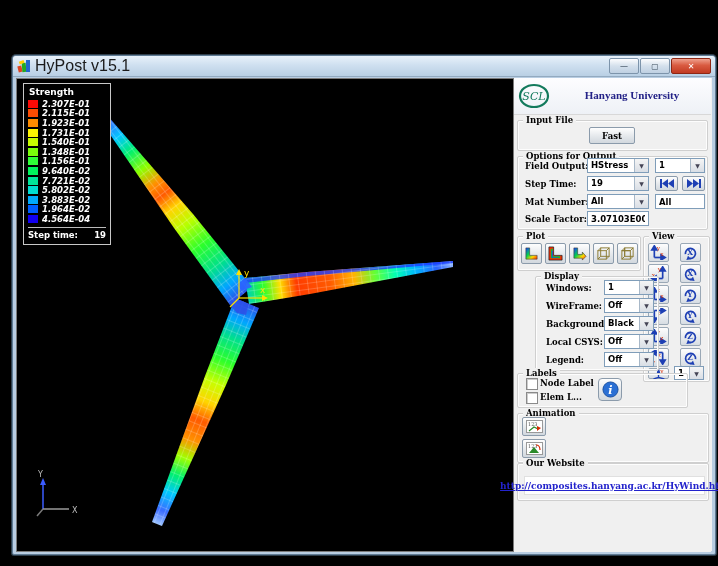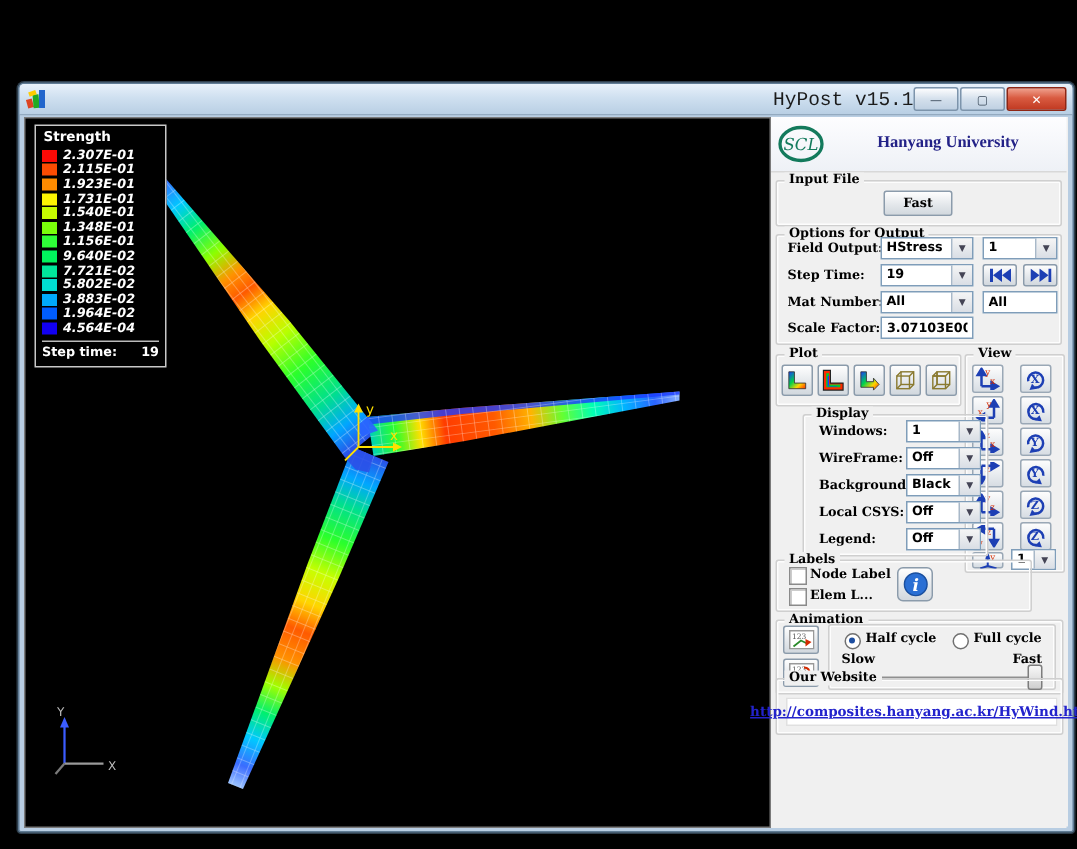--- a/index.html
+++ b/index.html
@@ -6,22 +6,22 @@
   body{width:718px;height:566px;background:#000;position:relative;overflow:hidden;
        font-family:"DejaVu Sans",sans-serif;-webkit-font-smoothing:antialiased;}
 
   
   .window{position:absolute;left:12px;top:55px;width:702px;height:498px;
           border:1px solid #5f7b94;border-radius:4px 4px 2px 2px;
           background:#b8cde2;box-shadow:0 0 0 1px #2e3e4c;}
   .titlebar{height:20px;display:flex;align-items:center;padding:0 4px;
             background:linear-gradient(#e8f1fa,#cfe0f0 45%,#b9cfe4);
             border-radius:3px 3px 0 0;border-bottom:1px solid #93aac0;}
-  .title-text{font-size:13px;color:#1b1b1b;margin-left:4px;flex:1;
-              font-family:Liberation Mono, monospace;text-align:right;}
+  .title-text{font-size:16px;color:#1b1b1b;margin-left:4px;flex:1;
+              font-family:Liberation Sans, sans-serif;}
   .win-btns{display:flex;gap:1px;}
   .wbtn{width:28px;height:14px;border:1px solid #7d94ab;border-radius:2px;
         display:flex;align-items:center;justify-content:center;font-size:8px;color:#3a4a5a;
         background:linear-gradient(#fdfdfe,#d4e0ec 50%,#bfd0e2);cursor:default;}
   .wbtn.close{width:38px;background:linear-gradient(#efa08d,#d95b41 45%,#c13a22);
               border-color:#8e2614;color:#fff;font-weight:bold;}
 
   .client{position:absolute;left:3px;top:22px;right:3px;bottom:3px;display:flex;background:#f0f0f0;}
 
   
@@ -566,33 +566,23 @@
           </svg>
         </div>
         <div class="btn3d" style="left:4px;top:25px;width:24px;height:19px;">
           <svg width="17" height="13" viewBox="0 0 17 13">
             <rect x="0.5" y="0.5" width="16" height="12" fill="#fff" stroke="#999"></rect>
             <text x="2" y="6" font-size="5" fill="#555">123</text>
             <polygon points="3,11 8,5 13,11" fill="#2a8a2a"></polygon>
             <path d="M10,3 Q14,3 14,8" stroke="#d42a00" stroke-width="1.2" fill="none"></path>
           </svg>
         </div>
-        <div class="group" style="left:34px;top:2px;width:150px;height:42px;border-radius:2px;">
-          <div class="radio sel" style="left:10px;top:5px;"></div>
-          <span class="cblab" style="left:24px;top:4px;">Half cycle</span>
-          <div class="radio" style="left:82px;top:5px;"></div>
-          <span class="cblab" style="left:96px;top:4px;">Full cycle</span>
-          <span class="cblab" style="left:8px;top:18px;">Slow</span>
-          <span class="cblab" style="left:122px;top:18px;">Fast</span>
-          <div class="slider-track" style="left:8px;top:34px;width:134px;"></div>
-          <div class="slider-thumb" style="left:132px;top:26px;"></div>
-        </div>
-      </div>
-
-      <div class="group" style="left:3px;top:374px;width:190px;height:36px;">
+      </div>
+
+      <div class="group" style="left:3px;top:385px;width:190px;height:36px;">
         <span class="group-label">Our Website</span>
         <div class="webstrip">
           <a class="weblink" href="#">http://composites.hanyang.ac.kr/HyWind.htm</a>
         </div>
       </div>
 
     </div>
   </div>
 </div>
 

